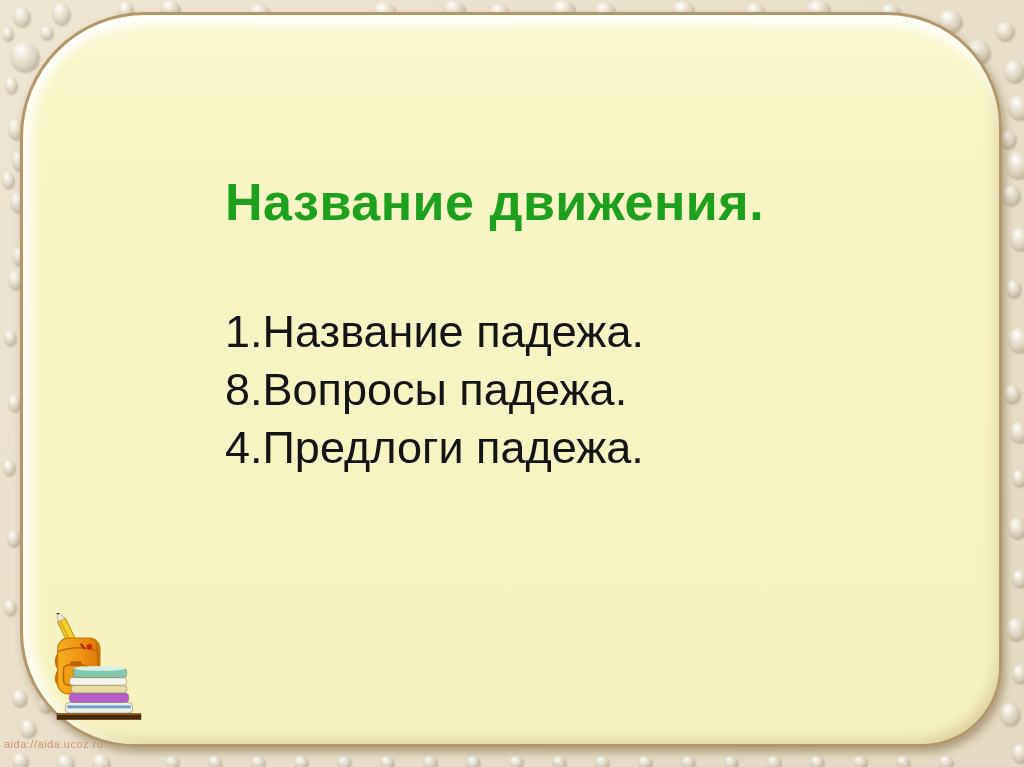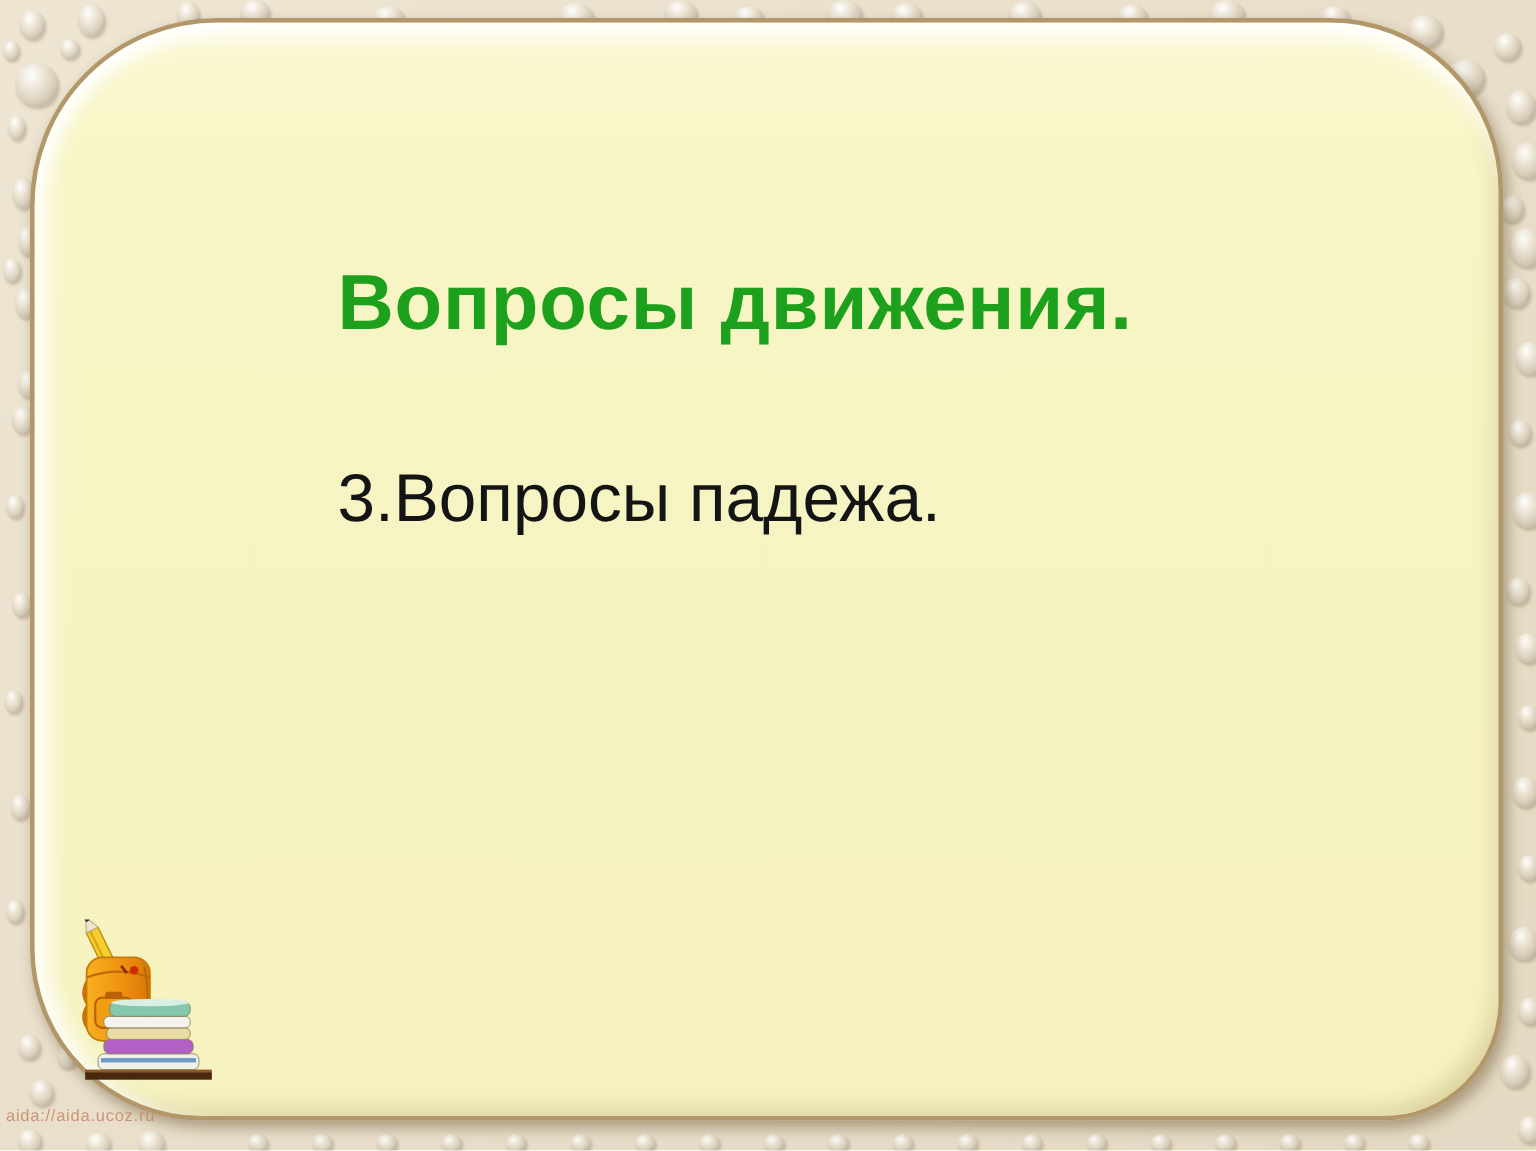--- a/index.html
+++ b/index.html
@@ -132,24 +132,26 @@
       <div class="drop" style="left: 681px; top: 756px; width: 14px; height: 12px;"></div>
       <div class="drop" style="left: 724px; top: 756px; width: 14px; height: 12px;"></div>
       <div class="drop" style="left: 767px; top: 756px; width: 14px; height: 12px;"></div>
       <div class="drop" style="left: 810px; top: 756px; width: 14px; height: 12px;"></div>
       <div class="drop" style="left: 853px; top: 756px; width: 14px; height: 12px;"></div>
       <div class="drop" style="left: 896px; top: 756px; width: 14px; height: 12px;"></div>
       <div class="drop" style="left: 939px; top: 756px; width: 14px; height: 12px;"></div>
     </div>
 
   <div class="card">
-    <h1 class="title">Вопросы движения.</h1>
+    <h1 class="title">Название движения.</h1>
 
     <div class="list">
-      <div class="line">3.Вопросы падежа.</div>
+      <div class="line">1.Название падежа.</div>
+      <div class="line">8.Вопросы падежа.</div>
+      <div class="line">4.Предлоги падежа.</div>
     </div>
 
     <svg class="illus" viewBox="0 0 100 112" aria-hidden="true">
       <defs>
         <linearGradient id="bagGrad" x1="0" y1="0" x2="1" y2="0">
           <stop offset="0" stop-color="#f7b021"></stop>
           <stop offset="0.55" stop-color="#ef9210"></stop>
           <stop offset="1" stop-color="#d97806"></stop>
         </linearGradient>
       </defs>

